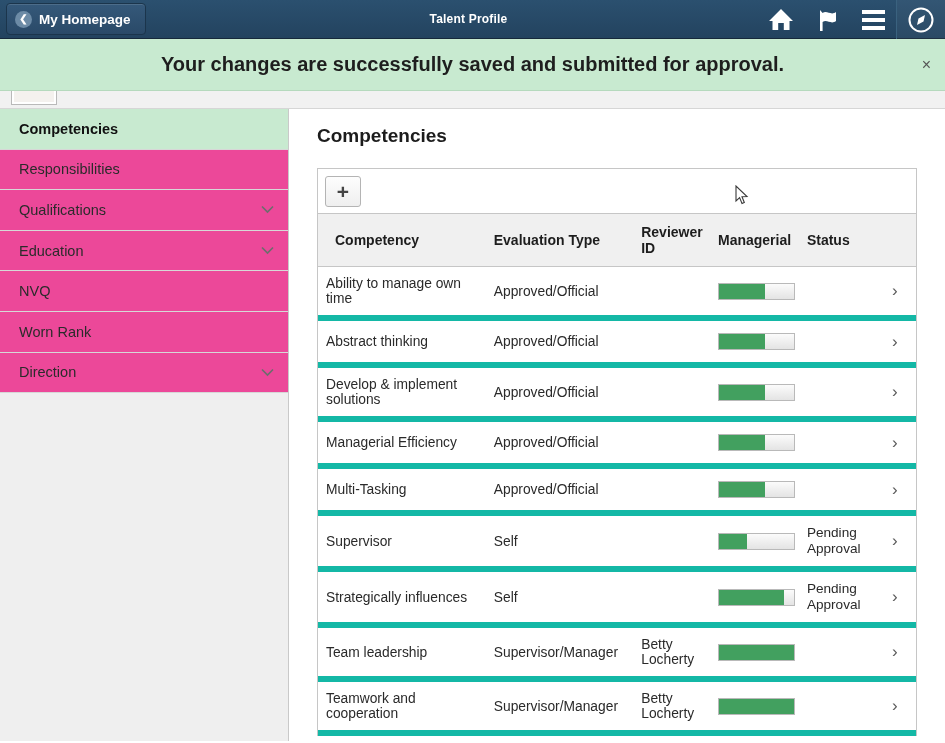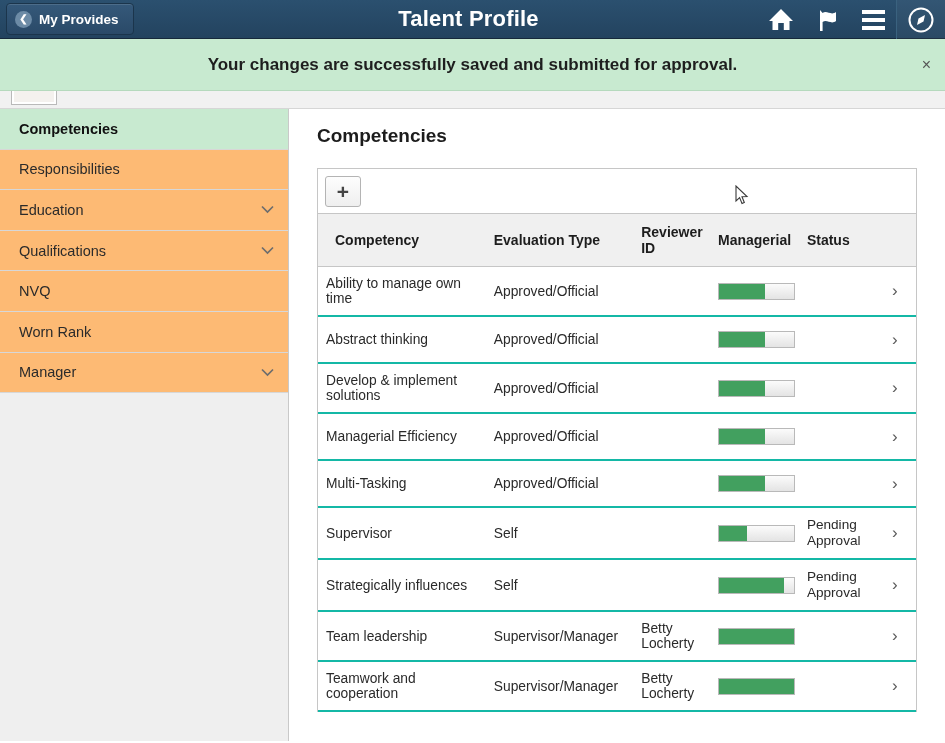--- a/index.html
+++ b/index.html
@@ -42,21 +42,21 @@
     display: flex; align-items: center; justify-content: center;
     color: #ffffff;
     font-size: 10px;
     line-height: 1;
   }
   .nav-title {
     position: absolute;
     left: 0; right: 8px;
     text-align: center;
     color: #ffffff;
-    font-size: 22px;
+    font-size: 12px;
     font-weight: bold;
     letter-spacing: .2px;
     pointer-events: none;
   }
   .nav-icons {
     position: absolute;
     right: 0; top: 0;
     height: 39px;
     display: flex;
     align-items: center;
@@ -75,21 +75,21 @@
   .banner {
     position: relative;
     height: 52px;
     background: #c8ead0;
     border-bottom: 1px solid #b5d9bd;
     display: flex;
     align-items: center;
     justify-content: center;
   }
   .banner-text {
-    font-size: 17px;
+    font-size: 20px;
     color: #1e1e1e;
     font-weight: bold;
   }
   .banner-close {
     position: absolute;
     right: 14px; top: 50%;
     transform: translateY(-50%);
     font-size: 16px;
     color: #555;
     cursor: pointer;
@@ -135,21 +135,21 @@
   }
   .side-item {
     height: 40.6px;
     display: flex;
     align-items: center;
     padding: 0 14px 0 19px;
     border-bottom: 1px solid #d7d7d7;
     font-size: 14.5px;
     color: #2b2b2b;
     cursor: pointer;
-    background: #fdba74;
+    background: #ec4899;
   }
   .side-item.active {
     background: #c8ead0;
     font-weight: bold;
     color: #111;
   }
   .side-item .label { flex: 1; }
   .chev-down {
     width: 13px; height: 13px;
     color: #6d6d6d;
@@ -208,21 +208,21 @@
     text-align: left;
     font-size: 14px;
     font-weight: bold;
     color: #1d1d1d;
     padding: 10px 6px 10px 0;
     vertical-align: middle;
     height: 46px;
   }
   table.grid th:first-child { padding-left: 17px; }
   table.grid td {
-    border-bottom: 2px solid #14b8a6;
+    border-bottom: 6px solid #14b8a6;
     font-size: 13.8px;
     color: #2a2a2a;
     padding: 9px 6px 9px 0;
     vertical-align: middle;
     height: 47px;
   }
   table.grid td:first-child { padding-left: 8px; }
   .c-name  { width: 174px; }
   .c-eval  { width: 146px; }
   .c-rev   { width: 76px; }
@@ -251,21 +251,21 @@
     width: 14px; height: 20px;
     pointer-events: none;
   }
 </style>
 </head>
 <body>
 
 <div class="navbar">
   <div class="homepage-btn">
     <span class="back-circle">❮</span>
-    <span>My Provides</span>
+    <span>My Homepage</span>
   </div>
   <div class="nav-title">Talent Profile</div>
   <div class="nav-icons">
     <div class="nav-icon">
       <svg width="26" height="24" viewBox="0 0 26 24">
           <path d="M13 1 L25 13 L21.5 13 L21.5 22 L15.8 22 L15.8 15 L10.2 15 L10.2 22 L4.5 22 L4.5 13 L1 13 Z" fill="#ffffff"></path>
         </svg>
     </div>
     <div class="nav-icon">
       <svg width="24" height="24" viewBox="0 0 24 24">
@@ -303,43 +303,43 @@
 
   <div class="sidebar">
     <div id="sidebar-list">
         <div class="side-item active">
           <span class="label">Competencies</span>
         </div>
         <div class="side-item">
           <span class="label">Responsibilities</span>
         </div>
         <div class="side-item">
+          <span class="label">Qualifications</span>
+          <span class="chev-down">
+            <svg width="13" height="9" viewBox="0 0 13 9">
+              <path d="M1 1.5 L6.5 7 L12 1.5" fill="none" stroke="#6d6d6d" stroke-width="1.7"></path>
+            </svg>
+          </span>
+        </div>
+        <div class="side-item">
           <span class="label">Education</span>
           <span class="chev-down">
             <svg width="13" height="9" viewBox="0 0 13 9">
               <path d="M1 1.5 L6.5 7 L12 1.5" fill="none" stroke="#6d6d6d" stroke-width="1.7"></path>
             </svg>
           </span>
         </div>
         <div class="side-item">
-          <span class="label">Qualifications</span>
-          <span class="chev-down">
-            <svg width="13" height="9" viewBox="0 0 13 9">
-              <path d="M1 1.5 L6.5 7 L12 1.5" fill="none" stroke="#6d6d6d" stroke-width="1.7"></path>
-            </svg>
-          </span>
-        </div>
-        <div class="side-item">
           <span class="label">NVQ</span>
         </div>
         <div class="side-item">
           <span class="label">Worn Rank</span>
         </div>
         <div class="side-item">
-          <span class="label">Manager</span>
+          <span class="label">Direction</span>
           <span class="chev-down">
             <svg width="13" height="9" viewBox="0 0 13 9">
               <path d="M1 1.5 L6.5 7 L12 1.5" fill="none" stroke="#6d6d6d" stroke-width="1.7"></path>
             </svg>
           </span>
         </div>
       </div>
     <div class="sidebar-filler"></div>
   </div>
 

